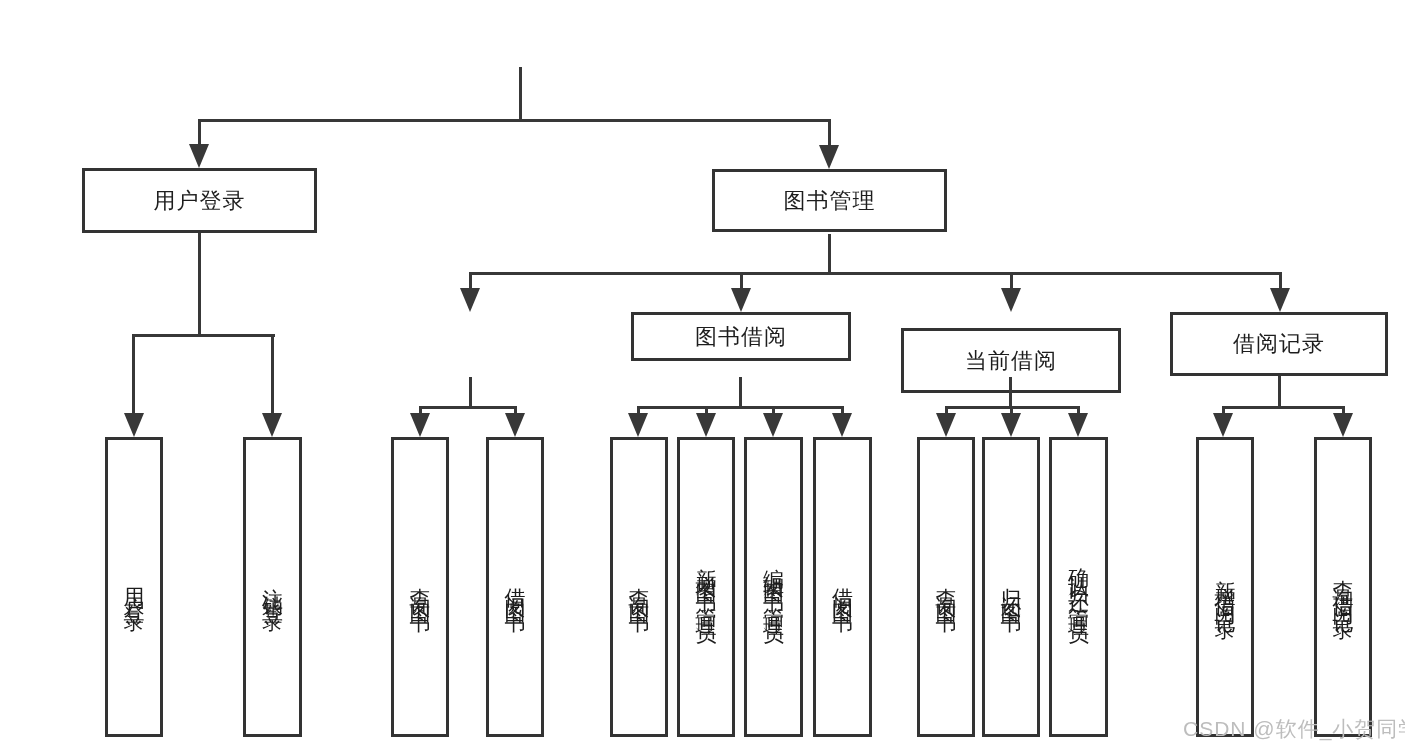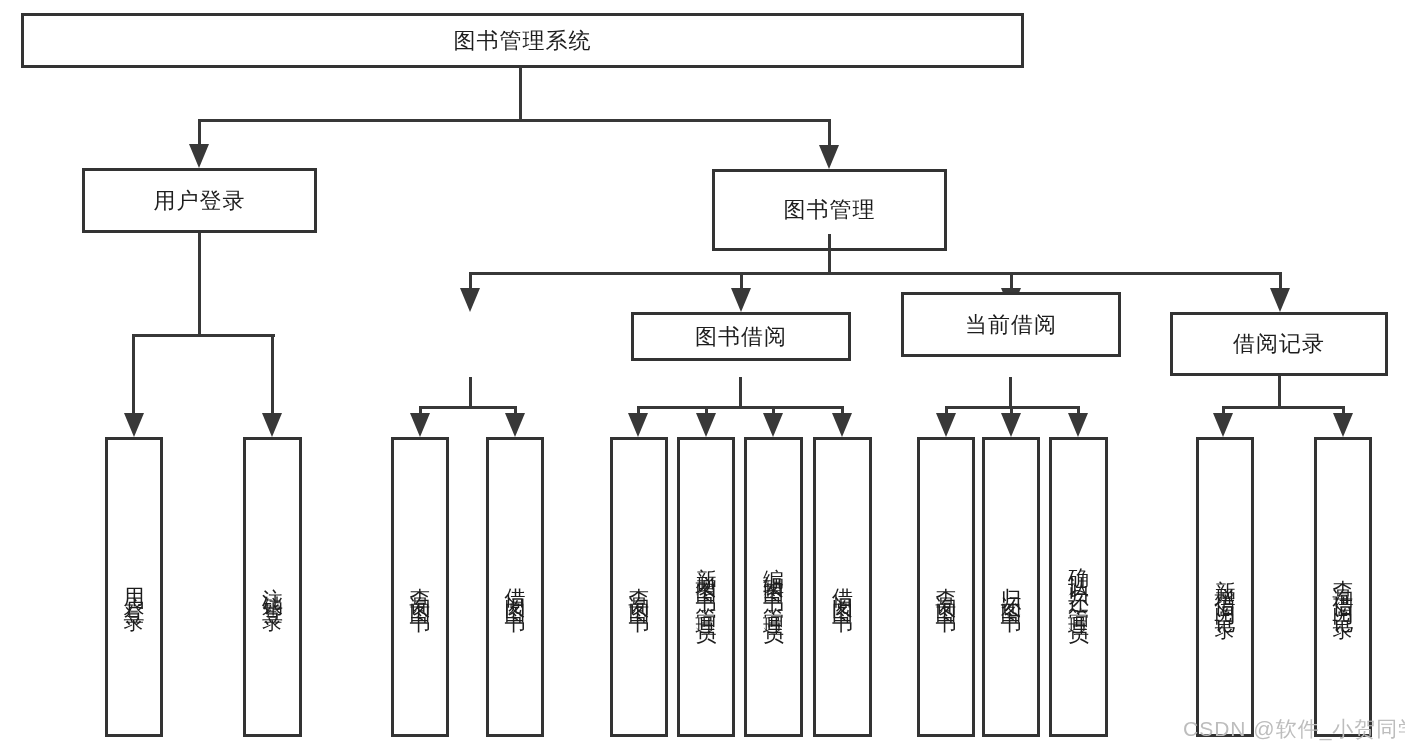--- a/index.html
+++ b/index.html
@@ -32,52 +32,51 @@
   .watermark{
     position:absolute; left:1183px; top:715px; font-size:21px;
     color:var(--watermark); letter-spacing:1px; z-index:5; white-space:nowrap;
   }
 </style>
 </head>
 <body>
 
 <div id="canvas">
 
-  <div class="h-node" style="left:21px; top:13px; width:1003px; height:55px;">图书管理系统</div>
 
   <div class="vline" style="left:519px; top:67px; height:54px;"></div>
   <div class="hline" style="left:198px; top:119px; width:633px;"></div>
   <div class="vline" style="left:198px; top:119px; height:31px;"></div>
   <div class="arrow" style="left:189px; top:144px;"></div>
   <div class="vline" style="left:828px; top:119px; height:31px;"></div>
   <div class="arrow" style="left:819px; top:145px;"></div>
 
   <div class="h-node" style="left:82px; top:168px; width:235px; height:65px;">用户登录</div>
-  <div class="h-node" style="left:712px; top:169px; width:235px; height:82px;">图书管理</div>
+  <div class="h-node" style="left:712px; top:169px; width:235px; height:63px;">图书管理</div>
 
   <div class="vline" style="left:198px; top:233px; height:104px;"></div>
   <div class="hline" style="left:132px; top:334px; width:143px;"></div>
   <div class="vline" style="left:132px; top:334px; height:85px;"></div>
   <div class="arrow" style="left:124px; top:413px;"></div>
   <div class="vline" style="left:271px; top:334px; height:85px;"></div>
   <div class="arrow" style="left:262px; top:413px;"></div>
 
   <div class="vline" style="left:828px; top:234px; height:41px;"></div>
   <div class="hline" style="left:469px; top:272px; width:813px;"></div>
   <div class="vline" style="left:469px; top:272px; height:21px;"></div>
   <div class="arrow" style="left:460px; top:288px;"></div>
   <div class="vline" style="left:740px; top:272px; height:21px;"></div>
   <div class="arrow" style="left:731px; top:288px;"></div>
   <div class="vline" style="left:1010px; top:272px; height:21px;"></div>
   <div class="arrow" style="left:1001px; top:288px;"></div>
   <div class="vline" style="left:1279px; top:272px; height:21px;"></div>
   <div class="arrow" style="left:1270px; top:288px;"></div>
 
   <div class="h-node" style="left:631px; top:312px; width:220px; height:49px;">图书借阅</div>
-  <div class="h-node" style="left:901px; top:292px; width:220px; height:65px;">当前借阅</div>
+  <div class="h-node" style="left:901px; top:328px; width:220px; height:65px;">当前借阅</div>
   <div class="h-node" style="left:1170px; top:312px; width:218px; height:64px;">借阅记录</div>
 
   <div class="vline" style="left:469px; top:377px; height:32px;"></div>
   <div class="hline" style="left:419px; top:406px; width:98px;"></div>
   <div class="vline" style="left:419px; top:406px; height:11px;"></div>
   <div class="arrow" style="left:410px; top:413px;"></div>
   <div class="vline" style="left:514px; top:406px; height:11px;"></div>
   <div class="arrow" style="left:505px; top:413px;"></div>
 
   <div class="vline" style="left:739px; top:377px; height:32px;"></div>

